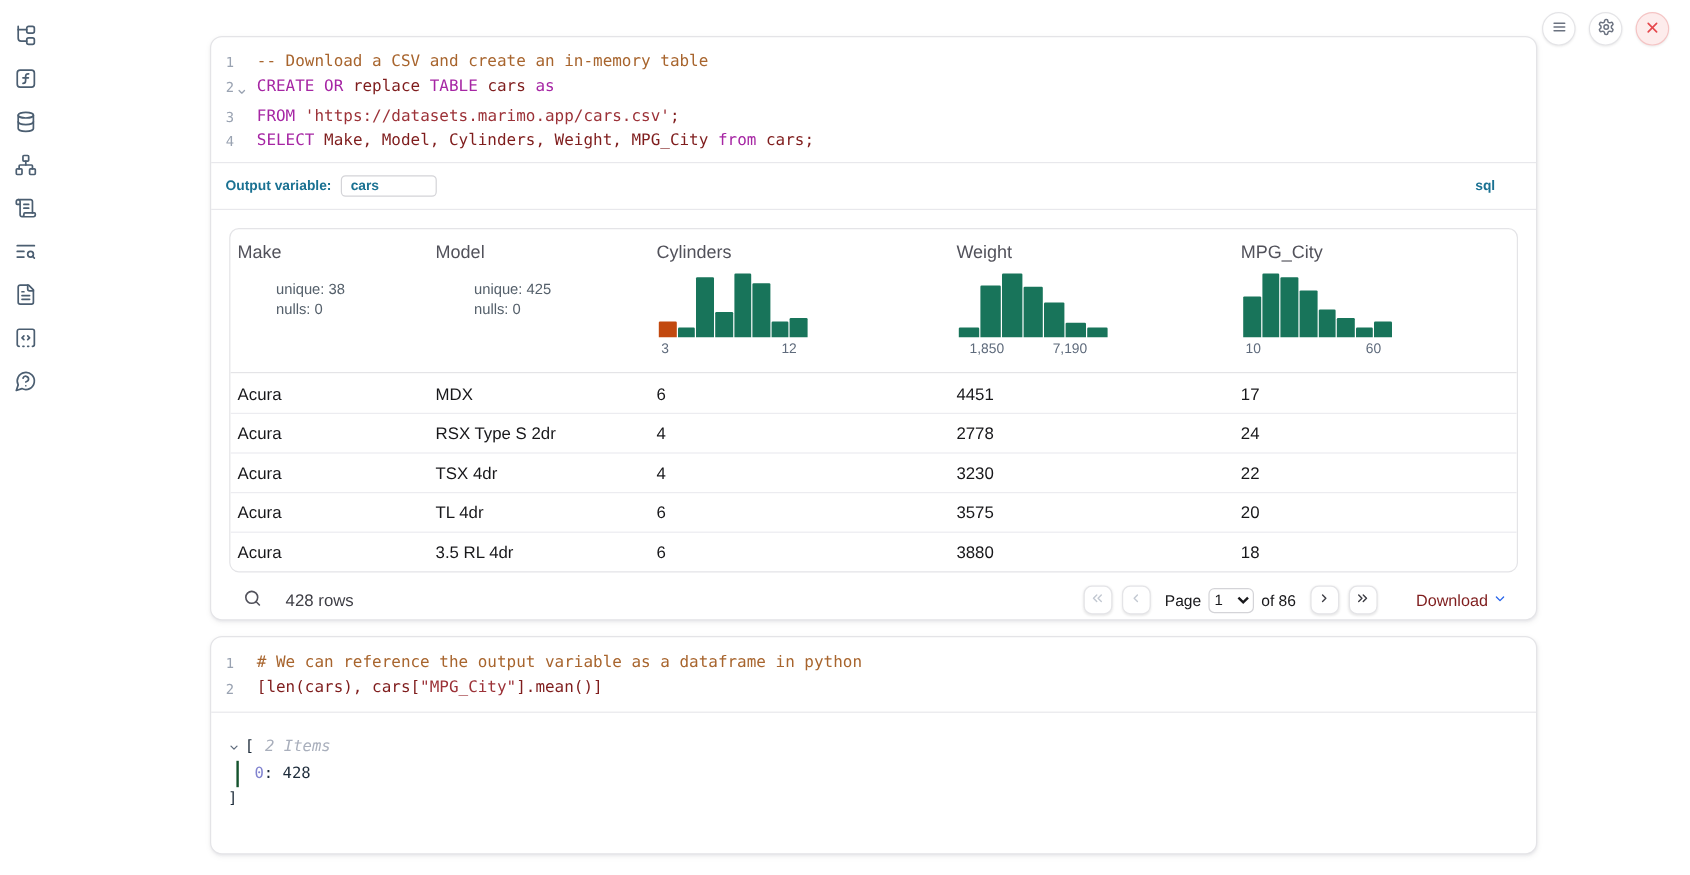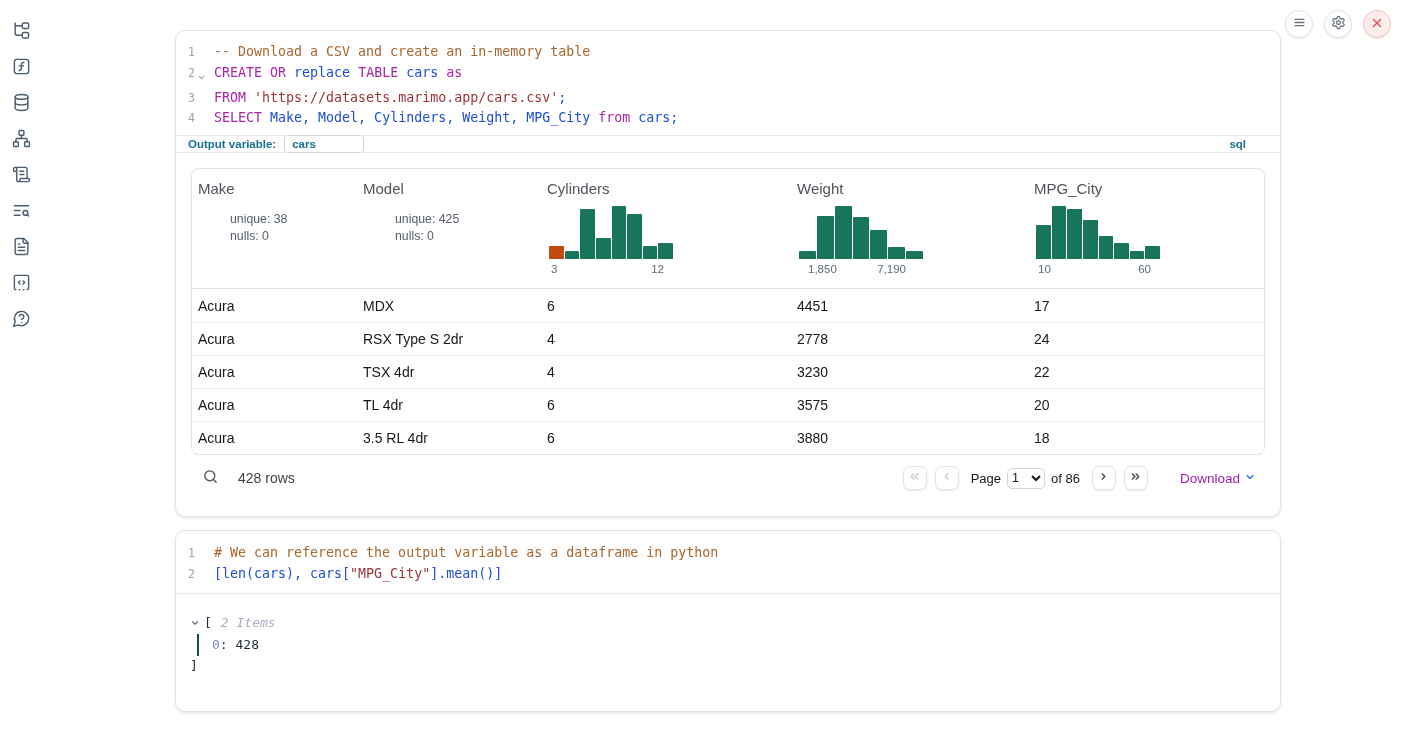--- a/index.html
+++ b/index.html
@@ -29,26 +29,26 @@
   #cell-sql { top:30px; height:487px; }
   #cell-py  { top:530px; height:182px; }
 
   .editor { padding:11px 0 6px 0; }
   .code-line { display:flex; line-height:19.8px; font-family:"DejaVu Sans Mono", monospace;
     font-size:13.3px; }
   .gutter { width:19px; flex:none; text-align:right; color:#9aa3b2; font-size:11.5px;
     padding-top:1px; }
   .fold { width:13px; flex:none; text-align:center; padding-top:5px; }
   .code-text { white-space:pre; padding-left:6px; }
-  .tok-plain   { color:#1d4ed8; }
+  .tok-plain   { color:#7f1d1d; }
   .tok-keyword { color:#a626a4; }
   .tok-comment { color:#a8652e; }
   .tok-string  { color:#9c3238; }
 
-  .outvar-bar { height:18px; border-top:1px solid #e8e8ec; border-bottom:1px solid #e8e8ec;
+  .outvar-bar { height:40px; border-top:1px solid #e8e8ec; border-bottom:1px solid #e8e8ec;
     display:flex; align-items:center; padding:0 12px; }
   .outvar-label { color:#1a7192; font-weight:bold; font-size:11.5px; }
   .outvar-input { margin-left:8px; width:80px; height:18px; border:1px solid #d4d4d8;
     border-radius:4px; color:#1a7192; font-weight:bold; font-size:11.5px; padding:0 7px;
     font-family:"Liberation Sans", sans-serif; outline:none; }
   .lang-badge { margin-left:auto; margin-right:22px; color:#1a7192; font-weight:bold;
     font-size:11.5px; cursor:pointer; }
 
   
   .table-wrap { margin:15px 15px 0 15px; border:1px solid #e4e4e7; border-radius:8px;
@@ -78,21 +78,21 @@
   .pg-btn { width:24px; height:24px; border:1px solid #e4e4e7; border-radius:7px;
     background:#fff; display:flex; align-items:center; justify-content:center;
     box-shadow:0 1px 2px rgba(0,0,0,.09); cursor:pointer; padding:0; }
   .pg-btn svg { stroke:#3f3f46; }
   .pg-btn.disabled svg { stroke:#c3c9d2; }
   .page-group { display:flex; align-items:center; gap:6px; margin:16px 4px; font-size:13px;
     color:#18181b; }
   .page-select { height:21px; width:38px; border:1px solid #d4d4d8; border-radius:5px;
     font-size:12.5px; color:#18181b; background:#fff;
     font-family:"Liberation Sans", sans-serif; }
-  .download { margin-left:24px; color:#a21caf; font-size:13.5px; display:flex;
+  .download { margin-left:24px; color:#7f1d1d; font-size:13.5px; display:flex;
     align-items:center; gap:4px; cursor:pointer; background:none; border:none;
     font-family:"Liberation Sans", sans-serif; }
   .download svg { stroke:#2563eb; }
 
   
   .py-output { border-top:1px solid #e8e8ec; padding:18px 16px 10px 14px;
     font-family:"DejaVu Sans Mono", monospace; font-size:13px; color:#1d2b3a; }
   .tree-header { display:flex; align-items:center; line-height:22px; }
   .tree-chevron { width:11px; display:flex; align-items:center; cursor:pointer; }
   .bracket { color:#1d2b3a; margin-left:3px; }

